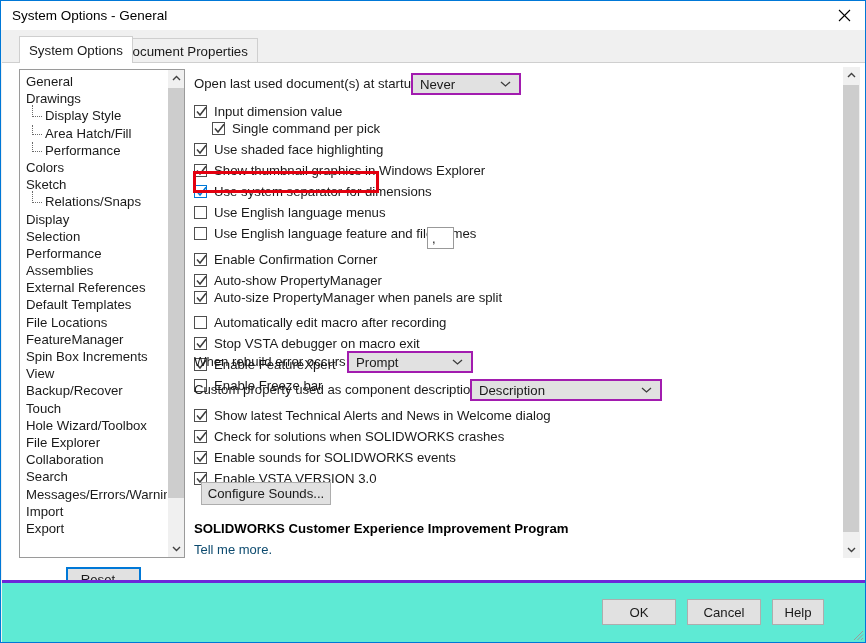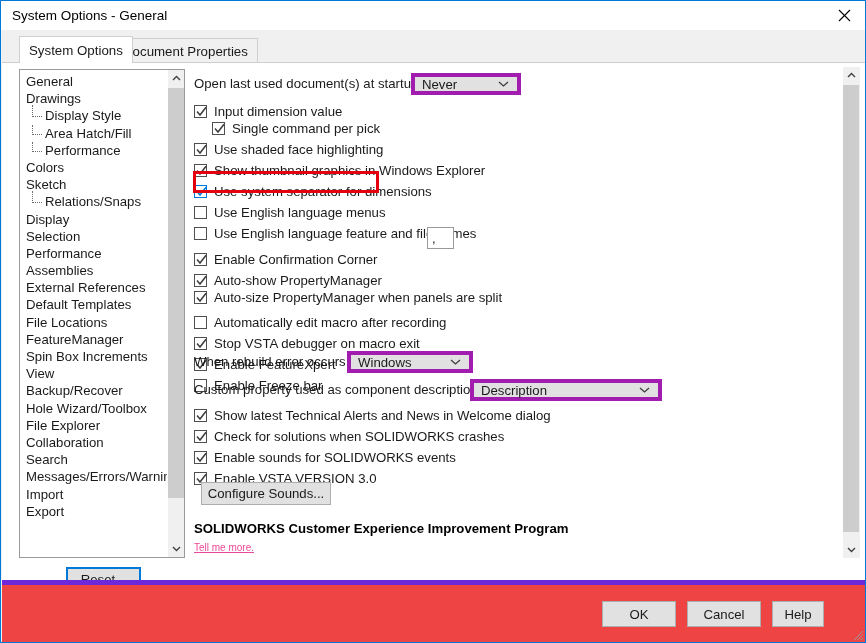--- a/index.html
+++ b/index.html
@@ -164,21 +164,21 @@
     position: relative;
     flex: 0 0 auto;
     margin-right: 7px;
   }
   .cbox.blue { border-color: #0078d7; }
   .cbox svg { position: absolute; left: 0px; top: -1px; }
 
   
   .combo {
     background: #e1e1e1;
-    border: 4px solid #a21caf;
+    border: 2px solid #a21caf;
     height: 22px;
     display: flex; align-items: center;
     position: relative;
   }
   .combo .ctext {
     font-size: 13.2px; color: #1a1a1a;
     margin-left: 7px;
   }
   .combo .carrow {
     position: absolute; right: 8px; top: 50%;
@@ -203,23 +203,22 @@
     font-size: 13.2px; color: #1a1a1a;
     display: flex; align-items: center; justify-content: center;
     font-family: "Liberation Sans", sans-serif;
   }
   .pbtn.focused {
     border: 2px solid #0078d7;
   }
 
   
   .link {
-    font-size: 10px;
-    color: #ec4899;
-    text-decoration: underline;
+    font-size: 13px;
+    color: #0c4a6e;
     cursor: pointer;
   }
 
   
   #hl-box {
     position: absolute;
     left: 191px; top: 108px;
     width: 186px; height: 22px;
     border: 3px solid #e3000f;
     pointer-events: none;
@@ -231,22 +230,22 @@
     position: absolute; right: 6px; top: 4px;
     width: 17px; height: 491px;
     background: #f0f0f0;
   }
   #pane-thumb { top: 18px; height: 447px; }
 
   
   #btnbar {
     position: absolute; left: 1px; bottom: 0;
     width: 864px; height: 62px;
-    background: #ef4444;
-    border-top: 5px solid #6d28d9;
+    background: #5eead4;
+    border-top: 3px solid #6d28d9;
   }
   #ok-btn     { position: absolute; left: 600px; top: 16px; width: 74px; height: 26px; }
   #cancel-btn { position: absolute; left: 685px; top: 16px; width: 74px; height: 26px; }
   #help-btn   { position: absolute; left: 770px; top: 16px; width: 52px; height: 26px; }
   #grip {
     position: absolute; right: 2px; bottom: 2px;
     width: 13px; height: 13px;
   }
 </style>
 </head>
@@ -303,20 +302,21 @@
           <div class="tree-item"><span>Selection</span></div>
           <div class="tree-item"><span>Performance</span></div>
           <div class="tree-item"><span>Assemblies</span></div>
           <div class="tree-item"><span>External References</span></div>
           <div class="tree-item"><span>Default Templates</span></div>
           <div class="tree-item"><span>File Locations</span></div>
           <div class="tree-item"><span>FeatureManager</span></div>
           <div class="tree-item"><span>Spin Box Increments</span></div>
           <div class="tree-item"><span>View</span></div>
           <div class="tree-item"><span>Backup/Recover</span></div>
+          <div class="tree-item"><span>Touch</span></div>
           <div class="tree-item"><span>Hole Wizard/Toolbox</span></div>
           <div class="tree-item"><span>File Explorer</span></div>
           <div class="tree-item"><span>Collaboration</span></div>
           <div class="tree-item"><span>Search</span></div>
           <div class="tree-item"><span>Messages/Errors/Warnings</span></div>
           <div class="tree-item"><span>Import</span></div>
           <div class="tree-item"><span>Export</span></div>
         </div>
       <div id="tree-scroll">
         <div class="sb-arrow up">
@@ -450,21 +450,21 @@
           <div class="row cb-row" style="top: 308px;">
             <span class="cbox"></span>
             <span class="lbl">Enable Freeze bar</span>
           </div>
         </div>
 
       <div class="row" style="left:2px; top:287px;">
         <span class="lbl">When rebuild error occurs:</span>
       </div>
       <div class="combo" style="position:absolute;left:155px;top:284px;width:126px;">
-        <span class="ctext">Windows</span>
+        <span class="ctext">Prompt</span>
         <span class="carrow">
           <svg width="11" height="7" viewBox="0 0 11 7">
               <polyline points="1,1.5 5.5,5.5 10,1.5" fill="none" stroke="#3c3c3c" stroke-width="1.3"></polyline>
             </svg>
         </span>
       </div>
 
       <div class="row" style="left:2px; top:315px;">
         <span class="lbl">Custom property used as component description:</span>
       </div>

